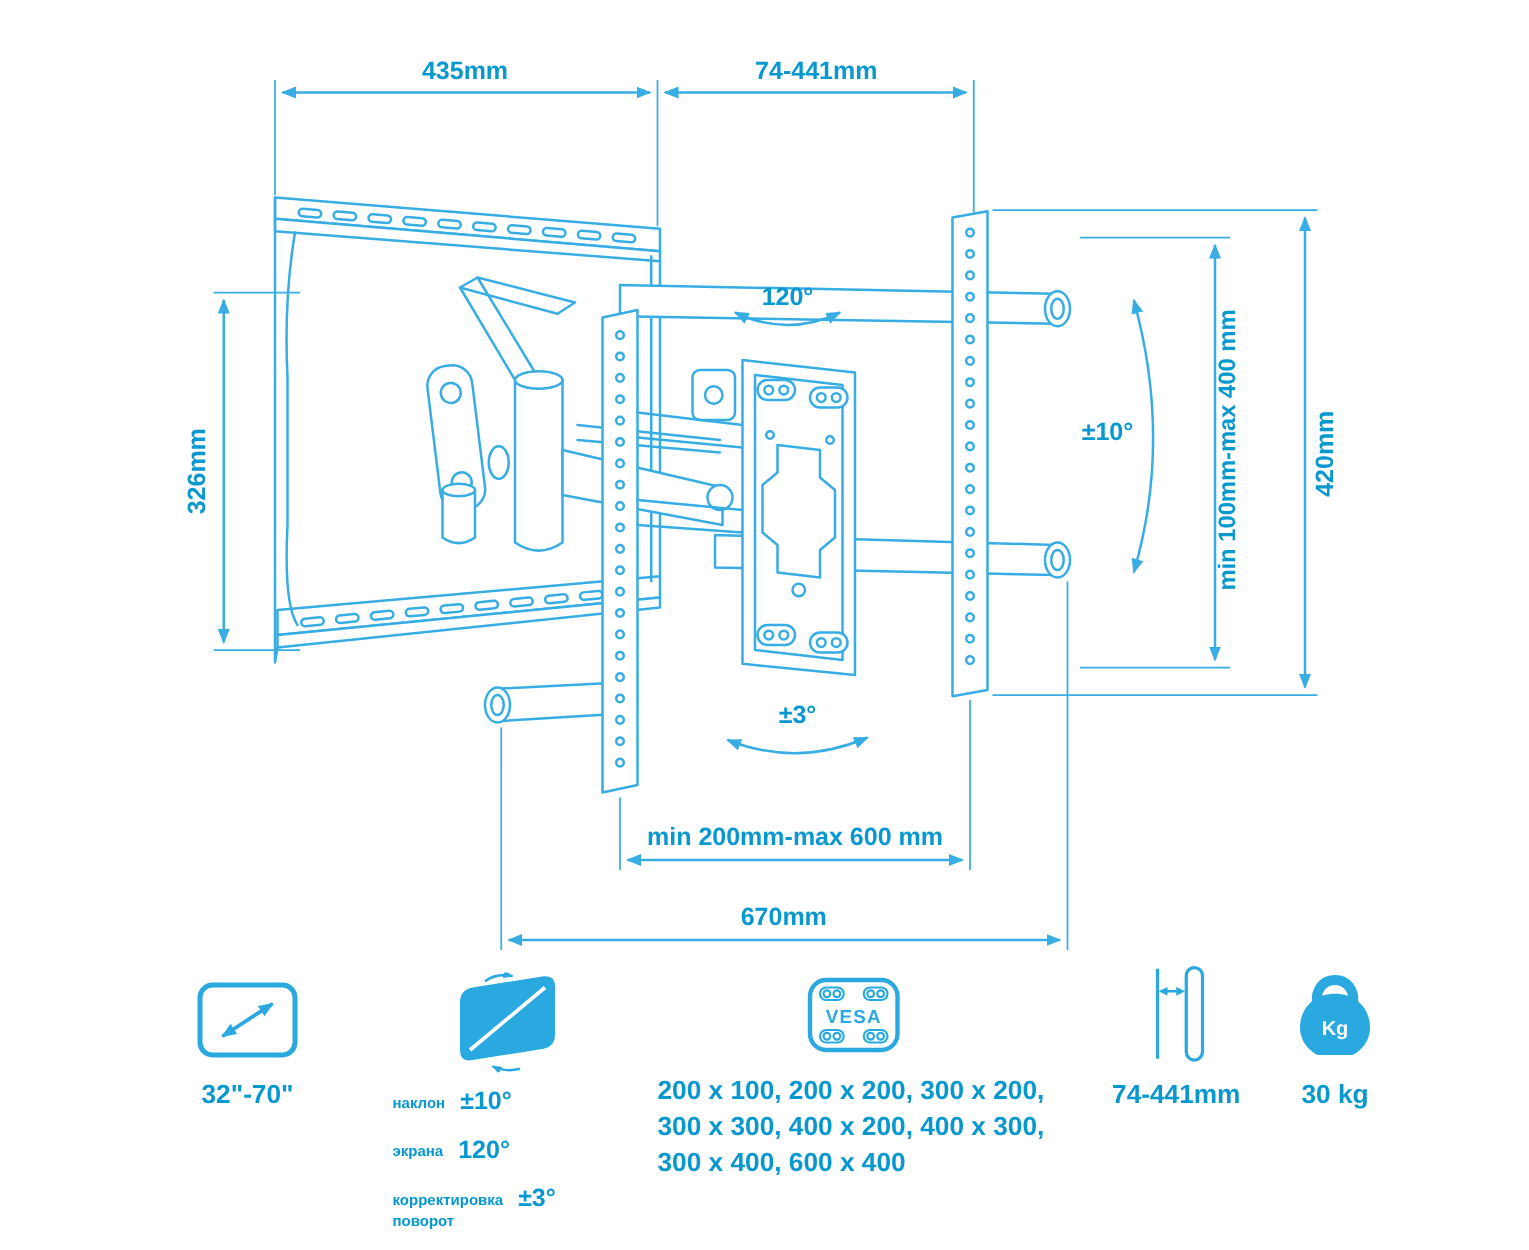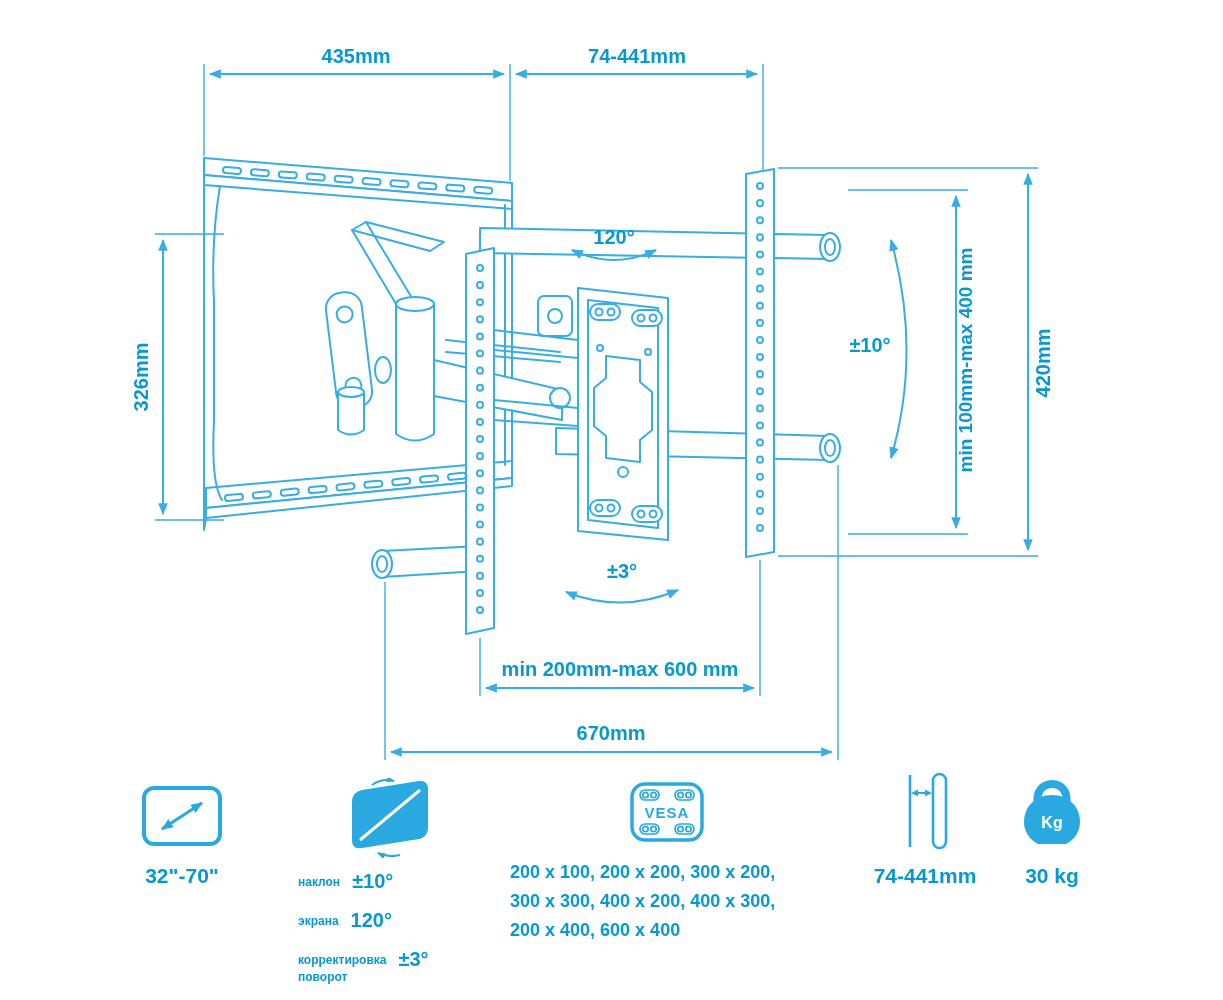--- a/index.html
+++ b/index.html
@@ -1,19 +1,19 @@
 <!DOCTYPE html>
 <html style="--accent: #0898d0; --line: #38ade3; --icon: #29a9e0;"><head>
 <meta charset="utf-8">
 <style>
   :root { --accent:#0898d0; --line:#38ade3; --icon:#29a9e0; }
   * { margin:0; padding:0; box-sizing:border-box; }
   html,body { width:1223px; height:1000px; background:#ffffff; overflow:hidden;
               font-family:"Liberation Sans","DejaVu Sans",sans-serif; position:relative; }
-  .canvas { position:absolute; inset:0; }
+  .canvas { position:absolute; inset:0;margin-left:16px; }
   svg text { font-family:"Liberation Sans","DejaVu Sans",sans-serif; }
 
   
   .ln   { stroke:var(--line); stroke-width:2; fill:none; stroke-linecap:round; stroke-linejoin:round; }
   .fillw{ stroke:var(--line); stroke-width:2; fill:#ffffff; stroke-linejoin:round; }
   .slotsA { stroke:var(--line); stroke-width:8; stroke-linecap:round; stroke-dasharray:12 16; fill:none; }
   .slotsB { stroke:#ffffff;    stroke-width:4; stroke-linecap:round; stroke-dasharray:12 16; fill:none; }
   .dotsA  { stroke:var(--line); stroke-width:8; stroke-linecap:round; stroke-dasharray:0.1 17; fill:none; }
   .dotsB  { stroke:#ffffff;    stroke-width:4; stroke-linecap:round; stroke-dasharray:0.1 17; fill:none; }
 
@@ -24,21 +24,21 @@
   .dimtext.small { font-size:19px; }
 
   
   .ic { position:absolute; }
   .ic-label { position:absolute; font-size:21px; font-weight:bold; color:var(--accent); text-align:center; }
   .tilt-specs { position:absolute; left:298px; top:870px; width:190px; }
   .tilt-specs .row { display:flex; gap:12px; align-items:flex-start; margin-bottom:16px; }
   .tilt-specs .lbl { font-size:12px; font-weight:bold; color:var(--accent); line-height:17px; padding-top:4px; }
   .tilt-specs .val { font-size:20px; font-weight:bold; color:var(--accent); }
   .vesa-sizes { position:absolute; left:510px; top:858px; width:360px;
-                font-size:18px; font-weight:bold; color:var(--accent); line-height:29px; }
+                font-size:21px; font-weight:bold; color:var(--accent); line-height:29px; }
   .vesa-ic-text { font-size:15px; font-weight:bold; fill:var(--icon); text-anchor:middle; letter-spacing:1px; }
   .kg-text { fill:#ffffff; font-size:16px; font-weight:bold; text-anchor:middle; }
 </style>
 </head>
 <body>
 
 <div class="canvas">
 
   
   <svg width="1223" height="762" viewBox="0 0 1223 762">
@@ -208,21 +208,21 @@
         <circle cx="24.5" cy="48" r="2.7"></circle>
       <rect x="46" y="43" width="19" height="10" rx="5"></rect>
       <circle cx="51.5" cy="48" r="2.7"></circle>
         <circle cx="59.5" cy="48" r="2.7"></circle>
     </g>
     <text class="vesa-ic-text" x="38" y="37">VESA</text>
   </svg>
   <div class="vesa-sizes">
     <div>200 x 100, 200 x 200, 300 x 200,</div>
     <div>300 x 300, 400 x 200, 400 x 300,</div>
-    <div>200 x 400, 600 x 400</div>
+    <div>300 x 400, 600 x 400</div>
   </div>
 
   
   <svg class="ic" style="left:897px; top:771px;" width="56" height="80" viewBox="0 0 56 80">
     <line x1="13" y1="4" x2="13" y2="76" style="stroke:var(--icon);stroke-width:2.6"></line>
     <rect x="36" y="3" width="13" height="74" rx="6.5" style="fill:none;stroke:var(--icon);stroke-width:2.6"></rect>
     <line x1="19" y1="22" x2="30" y2="22" style="stroke:var(--icon);stroke-width:2"></line>
     <path d="M14,22 L21,18.5 L21,25.5 Z" style="fill:var(--icon)"></path>
     <path d="M35,22 L28,18.5 L28,25.5 Z" style="fill:var(--icon)"></path>
   </svg>

